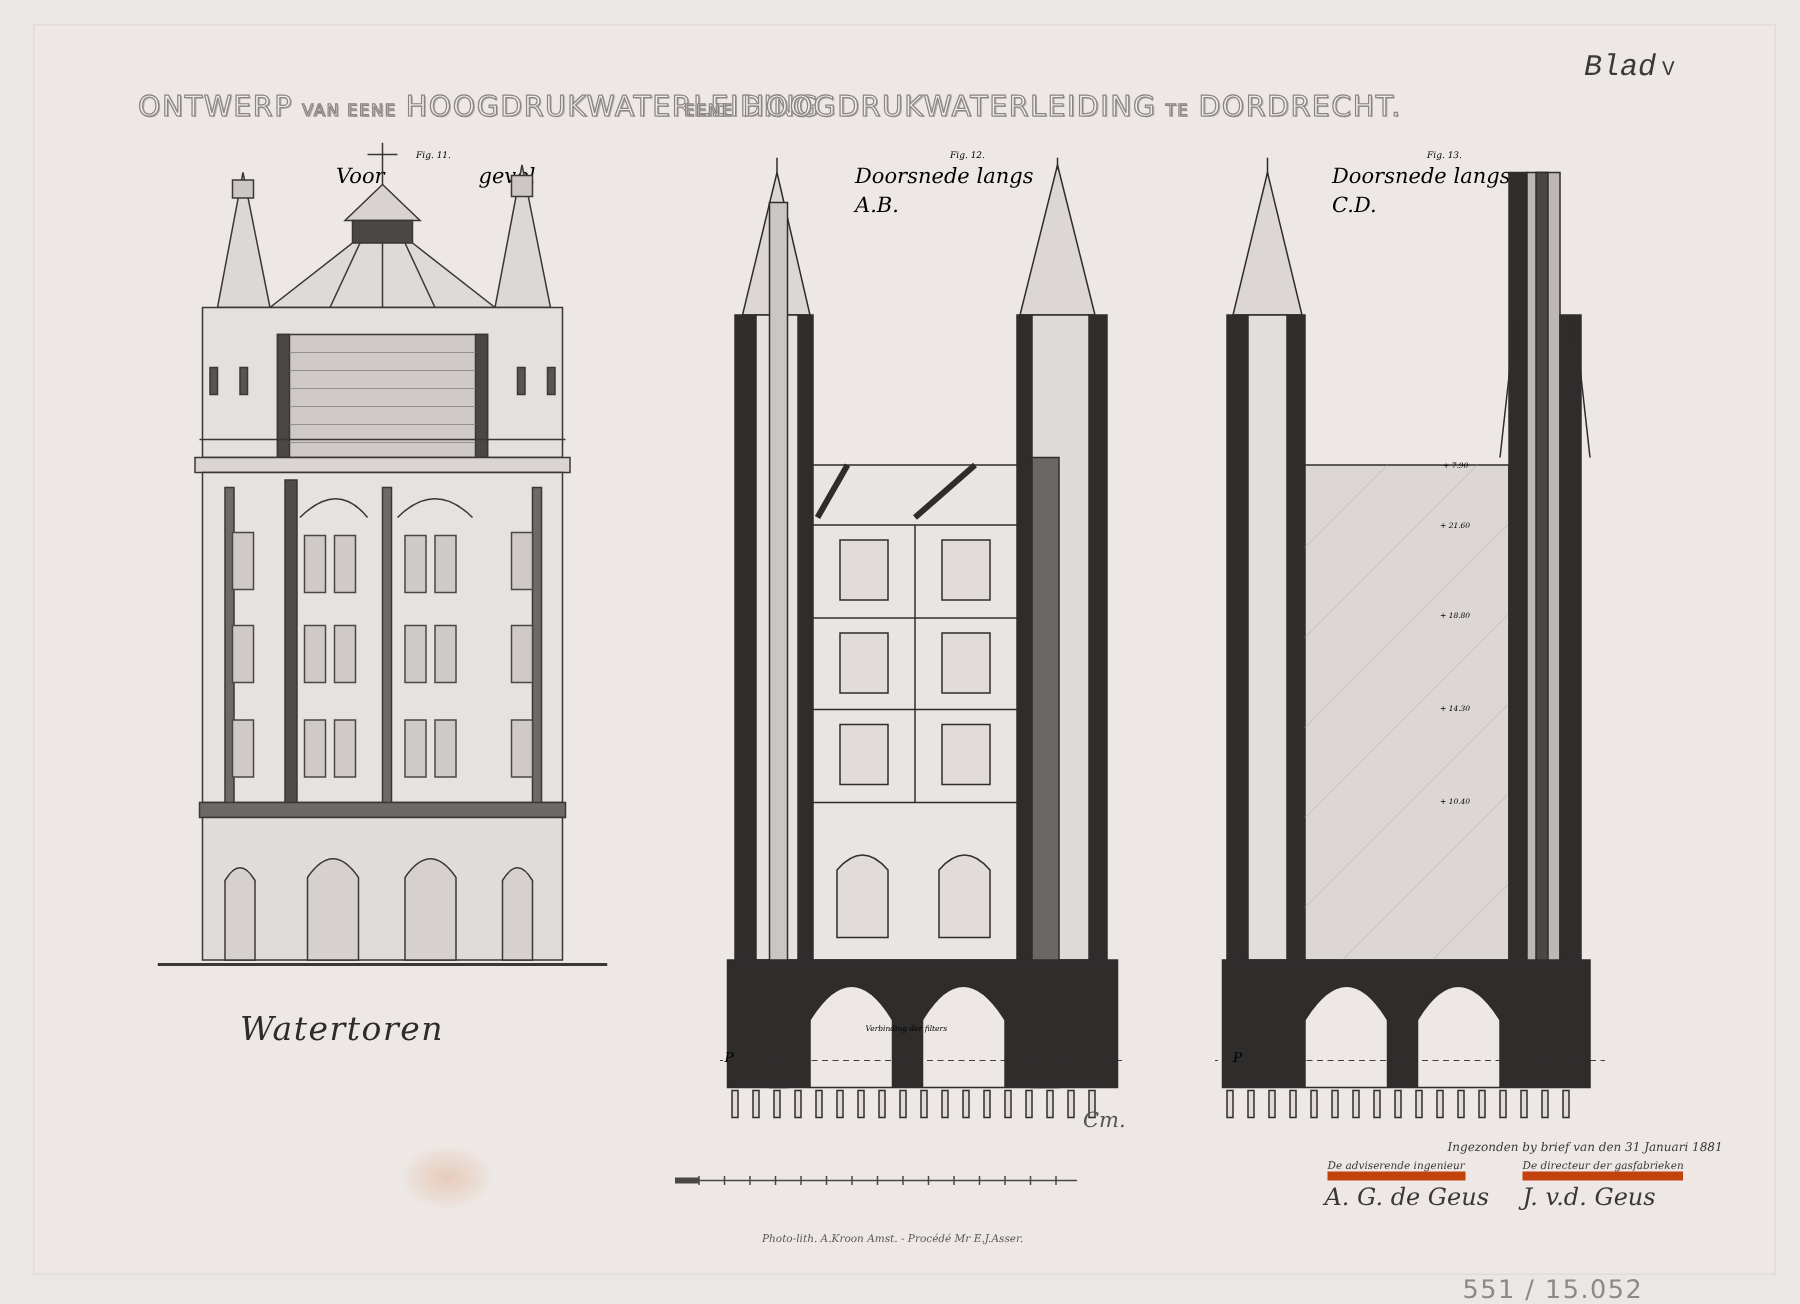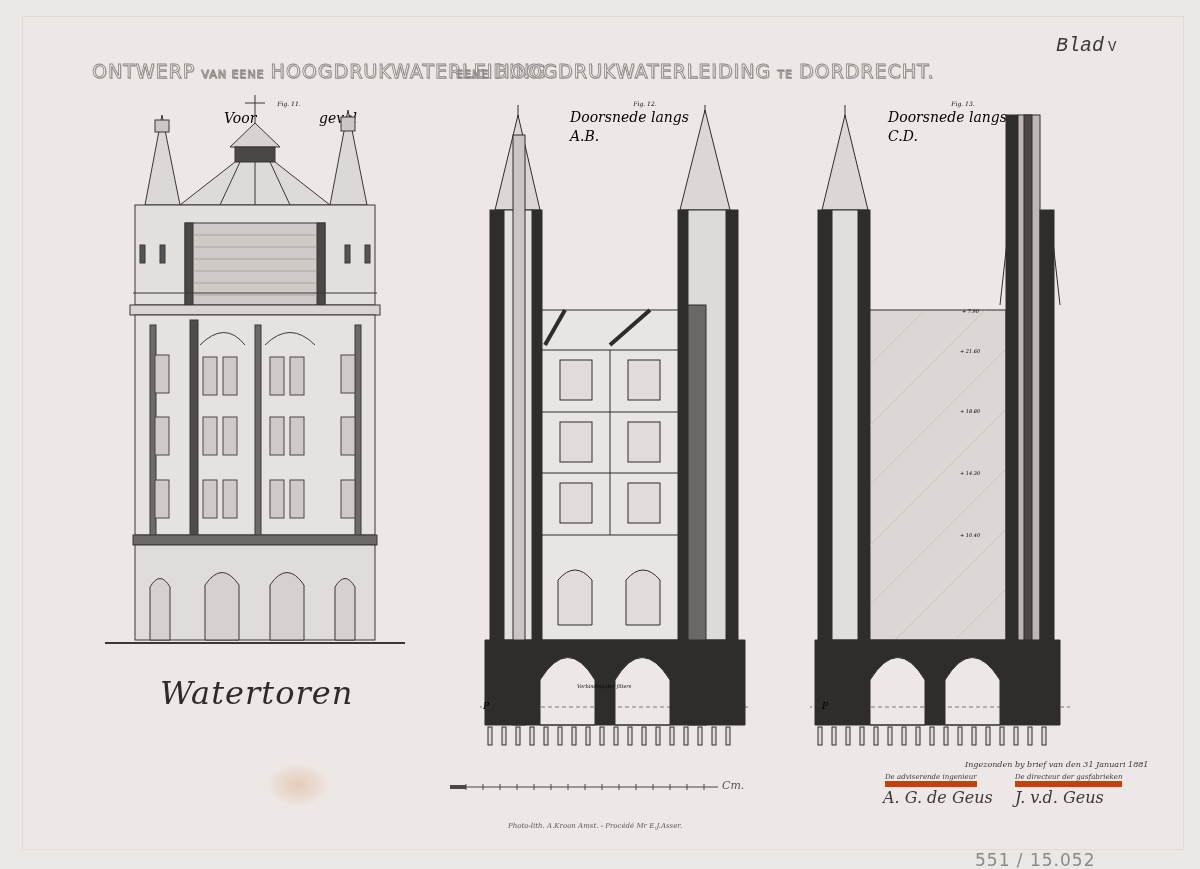--- a/index.html
+++ b/index.html
@@ -8,24 +8,24 @@
   .title{position:absolute;top:60px;font-family:"DejaVu Sans",sans-serif;font-weight:normal;letter-spacing:1px;color:#f0ecea;-webkit-text-stroke:0.8px #8a8582;text-shadow:1px 1px 0 #b5b0ad;}
   .title .big{font-size:19px;}
   .title .small{font-size:11px;}
   .title-1{left:92px;}
   .title-2{left:456px;}
   .blad{position:absolute;left:1043px;top:34px;font-family:Liberation Mono, monospace;font-style:italic;font-size:20px;color:#3a3a3a;margin-left:13px;}
   .blad .num{font-size:14px;font-style:normal;margin-left:4px;}
   .fig-label{position:absolute;font-family:"DejaVu Serif",serif;font-style:italic;color:#000000;margin-left:32px;}
   .fig-label .fig{font-size:6px;display:block;text-align:center;}
   .fig-label .cap{font-size:14px;}
-  .caption{position:absolute;left:160px;top:674px;font-family:"DejaVu Serif",serif;font-style:italic;font-size:32px;color:#2e2c2b;letter-spacing:1px;}
+  .caption{position:absolute;left:160px;top:674px;font-family:"DejaVu Serif",serif;font-style:italic;font-size:22px;color:#2e2c2b;letter-spacing:1px;}
   .drawing{position:absolute;}
   .scale{position:absolute;left:450px;top:780px;width:270px;height:14px;}
-  .scale-unit{position:absolute;left:722px;top:779px;font-size:11px;font-style:italic;color:#555;}
+  .scale-unit{position:absolute;left:722px;top:739px;font-size:14px;font-style:italic;color:#555;}
   .printer{position:absolute;left:508px;top:822px;font-size:7px;font-style:italic;color:#5a5755;}
   .sign-block{position:absolute;left:885px;top:760px;width:270px;font-style:italic;color:#3a3735;}
   .submitted{position:absolute;left:80px;top:0;font-size:8px;white-space:nowrap;}
   .role{position:absolute;top:13px;font-size:7px;white-space:nowrap;border-bottom:6px solid #c2410c;}
   .role-1{left:0;}
   .role-2{left:130px;}
   .sig{position:absolute;top:28px;font-size:16px;white-space:nowrap;font-family:"DejaVu Serif",serif;}
   .sig-1{left:-2px;}
   .sig-2{left:130px;}
   .catalog{position:absolute;left:975px;top:850px;font-family:"DejaVu Sans",sans-serif;font-size:17px;color:#8c8986;letter-spacing:1px;}

